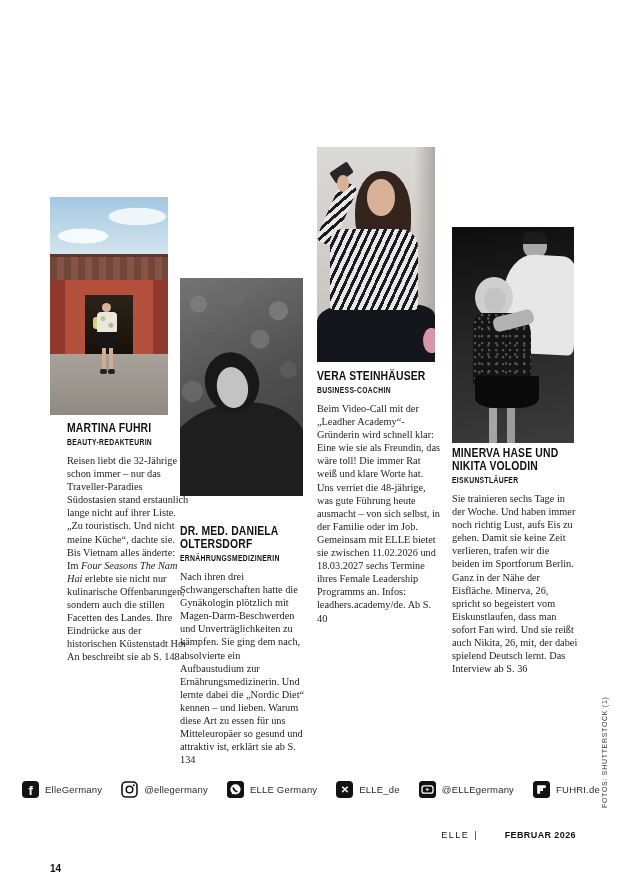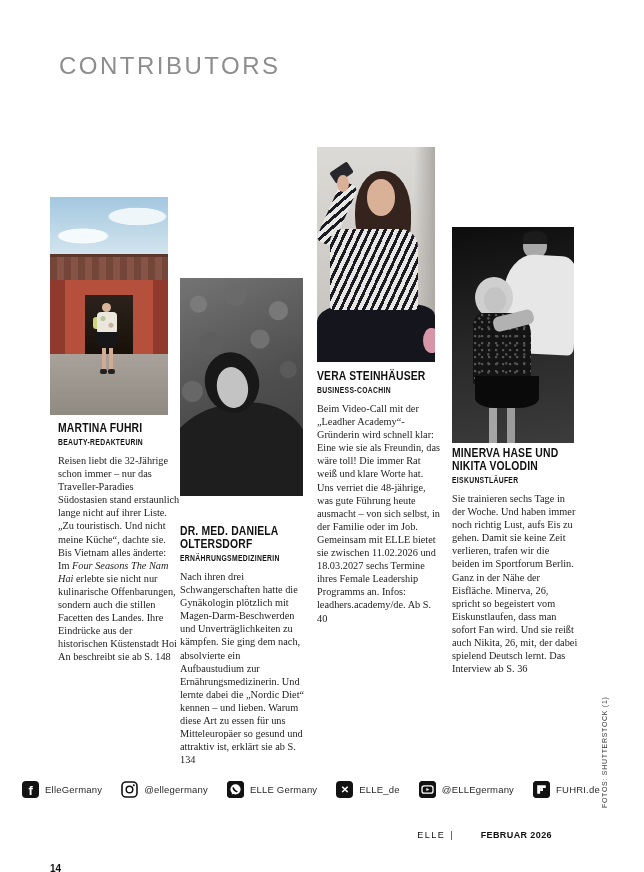--- a/index.html
+++ b/index.html
@@ -72,21 +72,21 @@
   .p4-w-face{left:26%;top:28%;width:18%;height:12%;border-radius:50%;background:#c4c4c4;}
   .p4-w-arm{left:34%;top:40%;width:34%;height:7%;border-radius:6px;background:#b2b2b2;transform:rotate(-14deg);}
   .p4-top{left:17%;top:40%;width:48%;height:33%;border-radius:18% 30% 6% 6%;
      background:radial-gradient(circle at 30% 30%,#565656 0 1px,transparent 1.6px),
                 radial-gradient(circle at 70% 60%,#4c4c4c 0 1px,transparent 1.6px),#141414;background-size:7px 7px,9px 9px,auto;}
   .p4-skirt{left:19%;top:69%;width:52%;height:15%;border-radius:0 0 32% 32%;background:#0a0a0a;}
   .p4-leg1{left:30%;top:84%;width:7%;height:16%;background:#a5a5a5;}
   .p4-leg2{left:45%;top:84%;width:7%;height:16%;background:#9b9b9b;}
   
   .text-block{position:absolute;color:#141414;}
-  #text1{left:58px;top:421px;width:122px;}
+  #text1{left:67px;top:421px;width:122px;}
   #text2{left:180px;top:524px;width:126px;}
   #text3{left:317px;top:369px;width:124px;}
   #text4{left:452px;top:446px;width:126px;}
   .c-name{margin:0;font-size:13px;line-height:13px;font-weight:bold;letter-spacing:.2px;color:#101010;
      transform:scaleX(.8);transform-origin:0 0;width:125%;}
   .c-role{margin:3px 0 0;font-size:8.5px;line-height:10px;font-weight:bold;letter-spacing:.4px;color:#101010;
      transform:scaleX(.8);transform-origin:0 0;width:125%;}
   .c-bio{margin:7px 0 0;font-family:Liberation Serif, serif;font-size:10.3px;line-height:13.1px;
      color:#1c1c1c;hyphens:auto;-webkit-hyphens:auto;}
   .it{font-style:italic;}
@@ -99,35 +99,34 @@
   .account{display:flex;align-items:center;gap:6px;}
   .s-icon{width:17px;height:17px;border-radius:4px;background:#121212;display:flex;align-items:center;
      justify-content:center;color:#fff;flex:0 0 auto;}
   .s-icon svg{position:static;display:block;}
   .s-icon.outline{background:#fff;}
   .fb-glyph{font-weight:bold;font-size:13px;line-height:17px;transform:translateY(.5px);}
   .x-glyph{font-weight:bold;font-size:10px;}
   .handle{font-size:9.5px;letter-spacing:.2px;color:#2a2a2a;}
   
   #page-number{position:absolute;left:50px;top:863px;font-size:10px;font-weight:bold;color:#111;}
-  #footer-right{position:absolute;right:92px;top:830px;display:flex;align-items:center;gap:5px;
+  #footer-right{position:absolute;right:68px;top:830px;display:flex;align-items:center;gap:5px;
      font-size:9px;color:#111;}
   #footer-brand{letter-spacing:1.5px;}
   #footer-sep{font-weight:300;color:#333;}
   #footer-issue{font-weight:bold;letter-spacing:.4px;padding-left:23px;}
   
   #photo-credit{position:absolute;right:36px;top:712px;height:96px;writing-mode:vertical-rl;
      transform:rotate(180deg);font-size:7px;letter-spacing:.7px;color:#3a3a3a;white-space:nowrap;}
 </style>
 </head>
 <body>
 
 <div id="page">
 
-  <h1 id="magazine-title">CONTRIBUTORS</h1>
 
   <div class="photo" id="photo1">
     <div class="p1-sky"></div>
     <div class="p1-roof"></div>
     <div class="p1-facade"></div>
     <div class="p1-door"></div>
     <div class="p1-ground"></div>
     <div class="p1-head"></div>
     <div class="p1-bag"></div>
     <div class="p1-top"></div>

